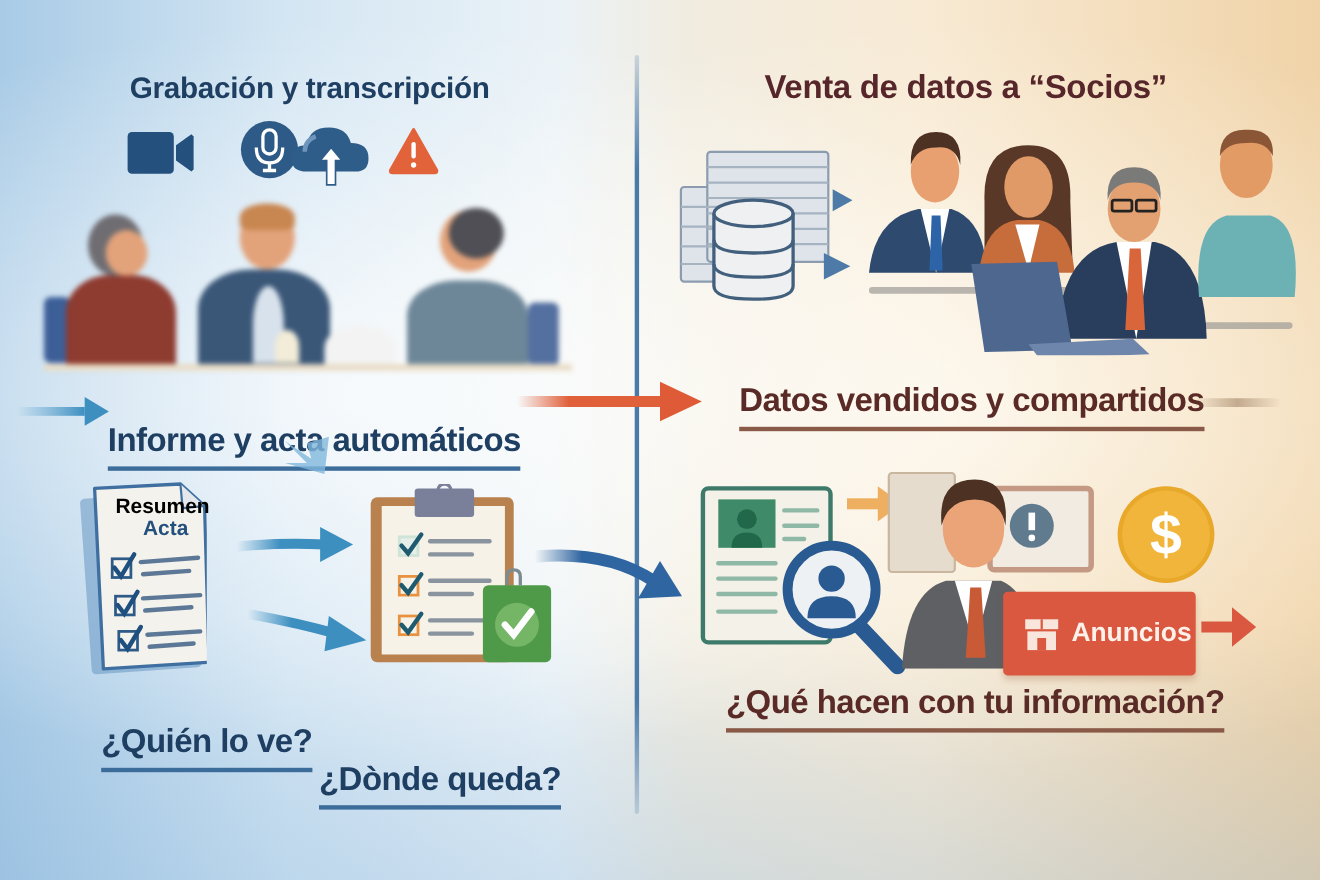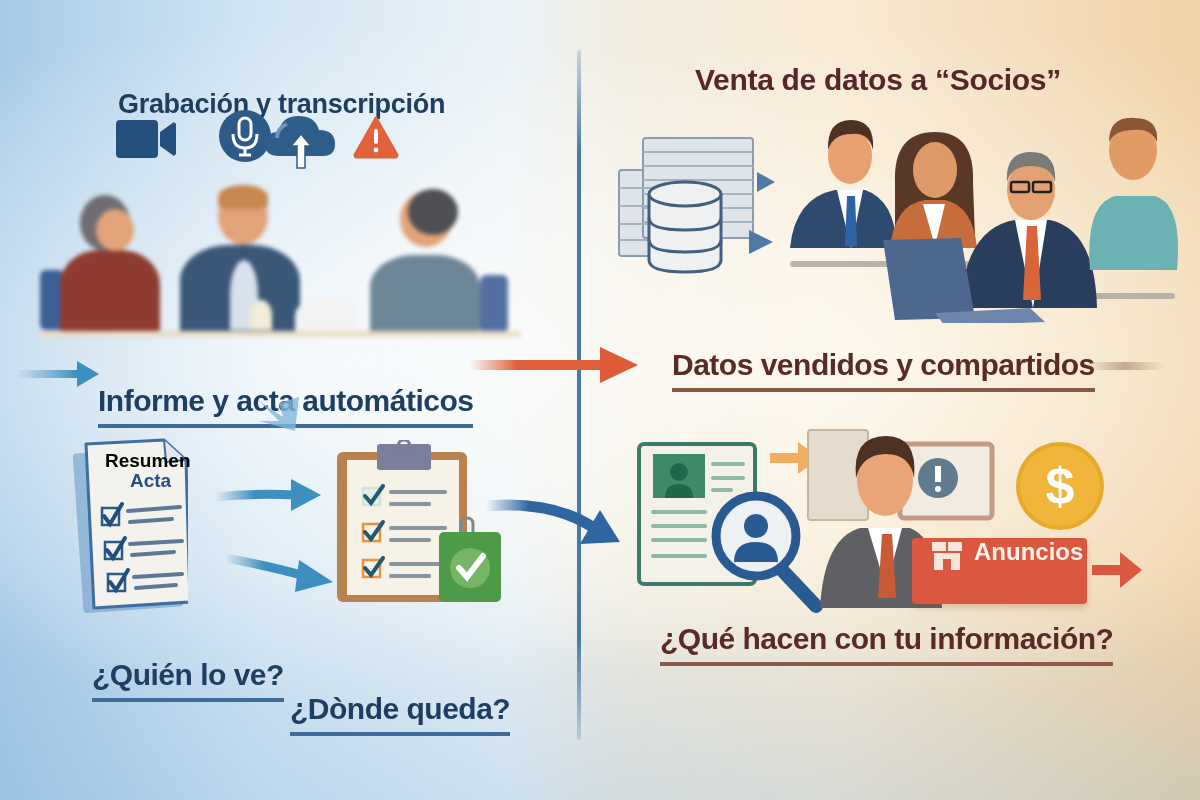--- a/index.html
+++ b/index.html
@@ -33,21 +33,21 @@
   .head { position:absolute; border-radius:50%; }
 
   .data-label { font-weight:bold; font-size:22px; }
 </style>
 </head>
 <body>
 
 <div class="bg-top"></div>
 <div class="abs divider"></div>
 
-<div class="abs title blue" style="left:118px; top:65px;margin-top:24px;">Grabación y transcripción</div>
+<div class="abs title blue" style="left:118px; top:65px;">Grabación y transcripción</div>
 
 <div class="abs icon-box" style="left:112px; top:118px; width:70px; height:42px;">
   <svg width="66" height="42" viewBox="0 0 66 42">
     <rect x="2" y="2" width="42" height="38" rx="4" fill="#24507d"></rect>
     <polygon points="46,14 60,4 62,6 62,36 60,38 46,28" fill="#24507d"></polygon>
   </svg>
 </div>
 <div class="abs icon-box" style="left:218px; top:107px; width:54px; height:58px;">
   <svg width="54" height="56" viewBox="0 0 54 56">
     <circle cx="27" cy="28" r="26" fill="#2d5a87"></circle>
@@ -345,21 +345,21 @@
 </div>
 
 <div class="abs" style="left:1012px; top:438px; width:96px; height:96px;">
   <svg width="96" height="96" viewBox="0 0 96 96">
     <circle cx="48" cy="48" r="44" fill="#e8a82a"></circle>
     <circle cx="48" cy="48" r="40" fill="#f0b53a"></circle>
     <text x="48" y="66" text-anchor="middle" font-family="Liberation Sans, sans-serif" font-size="52" font-weight="bold" fill="#fff">$</text>
   </svg>
 </div>
 
-<div class="abs" style="left:912px; top:538px; width:175px; height:66px; background:#d9583f; border-radius:4px; box-shadow:0 4px 6px rgba(150,80,40,0.25); display:flex; gap:10px; padding-left:18px; box-sizing:border-box;">
+<div class="abs" style="left:912px; top:538px; width:175px; height:76px; background:#d9583f; border-radius:4px; box-shadow:0 4px 6px rgba(150,80,40,0.25); display:flex; align-items:center; gap:10px; padding-left:18px; box-sizing:border-box;">
   <svg width="34" height="34" viewBox="0 0 34 34">
     <rect x="2" y="4" width="30" height="9" fill="#f8e6dc"></rect>
     <line x1="17" y1="4" x2="17" y2="13" stroke="#d9583f" stroke-width="2"></line>
     <rect x="4" y="15" width="26" height="17" fill="#f8e6dc"></rect>
     <rect x="13" y="21" width="8" height="11" fill="#d9583f"></rect>
   </svg>
   <span class="data-label" style="color:#fdf1ea; font-size:24px;">Anuncios</span>
 </div>
 <div class="abs" style="left:1092px; top:550px; width:52px; height:40px;">
   <svg width="52" height="40" viewBox="0 0 52 40">

